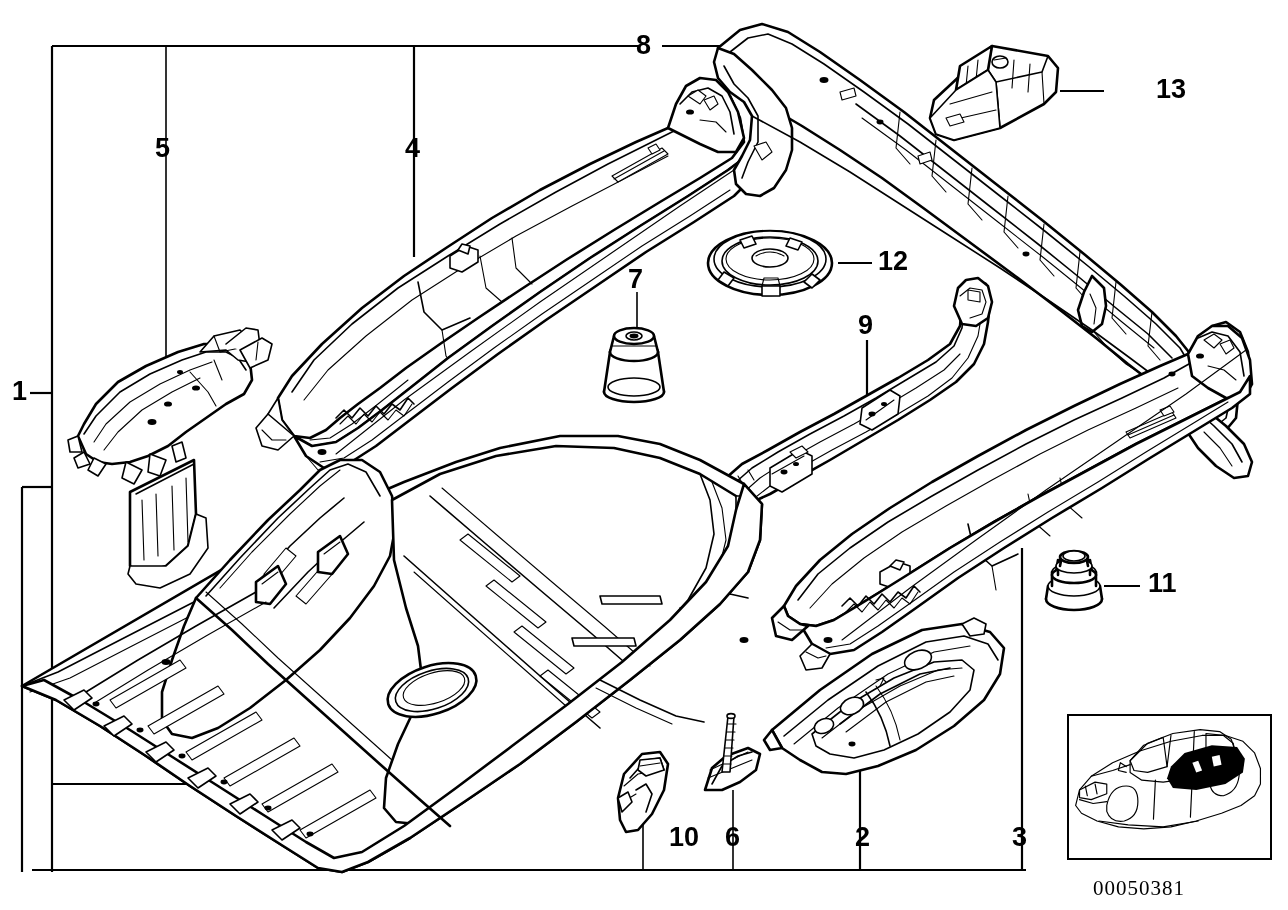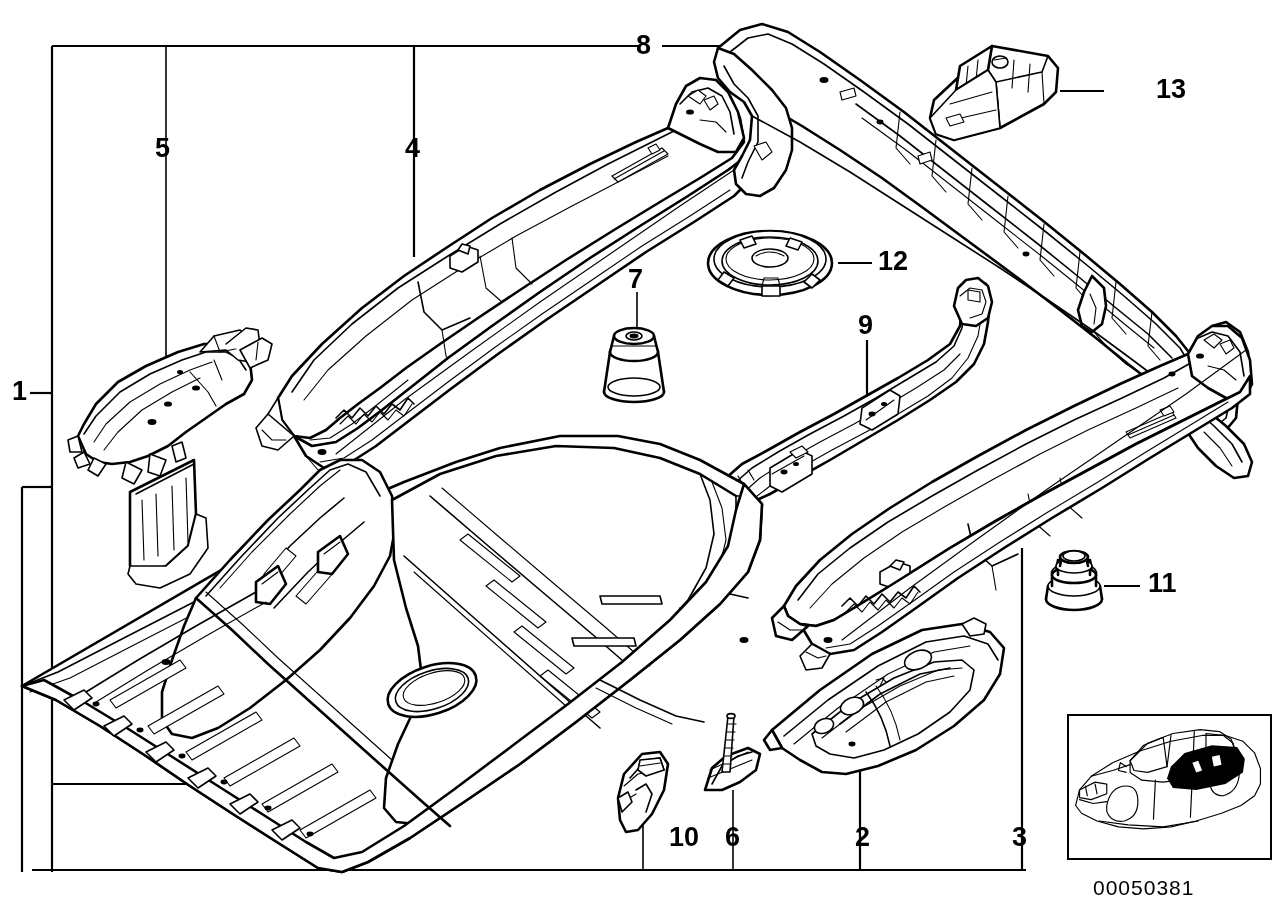--- a/index.html
+++ b/index.html
@@ -12,21 +12,21 @@
     font-family:"Liberation Sans", sans-serif;
     font-weight:bold;
     font-size:27px;
     color:#000;
     line-height:1;
     white-space:nowrap;
     user-select:none;
   }
   .diag-id{
     position:absolute;
-    font-family:Liberation Sans, sans-serif;
+    font-family:Liberation Serif, serif;
     font-size:21px;
     letter-spacing:1px;
     color:#000;
     white-space:nowrap;
   }
   .thumb-box{
     position:absolute;
     border:2px solid #000;
     background:#fff;
     box-sizing:border-box;

